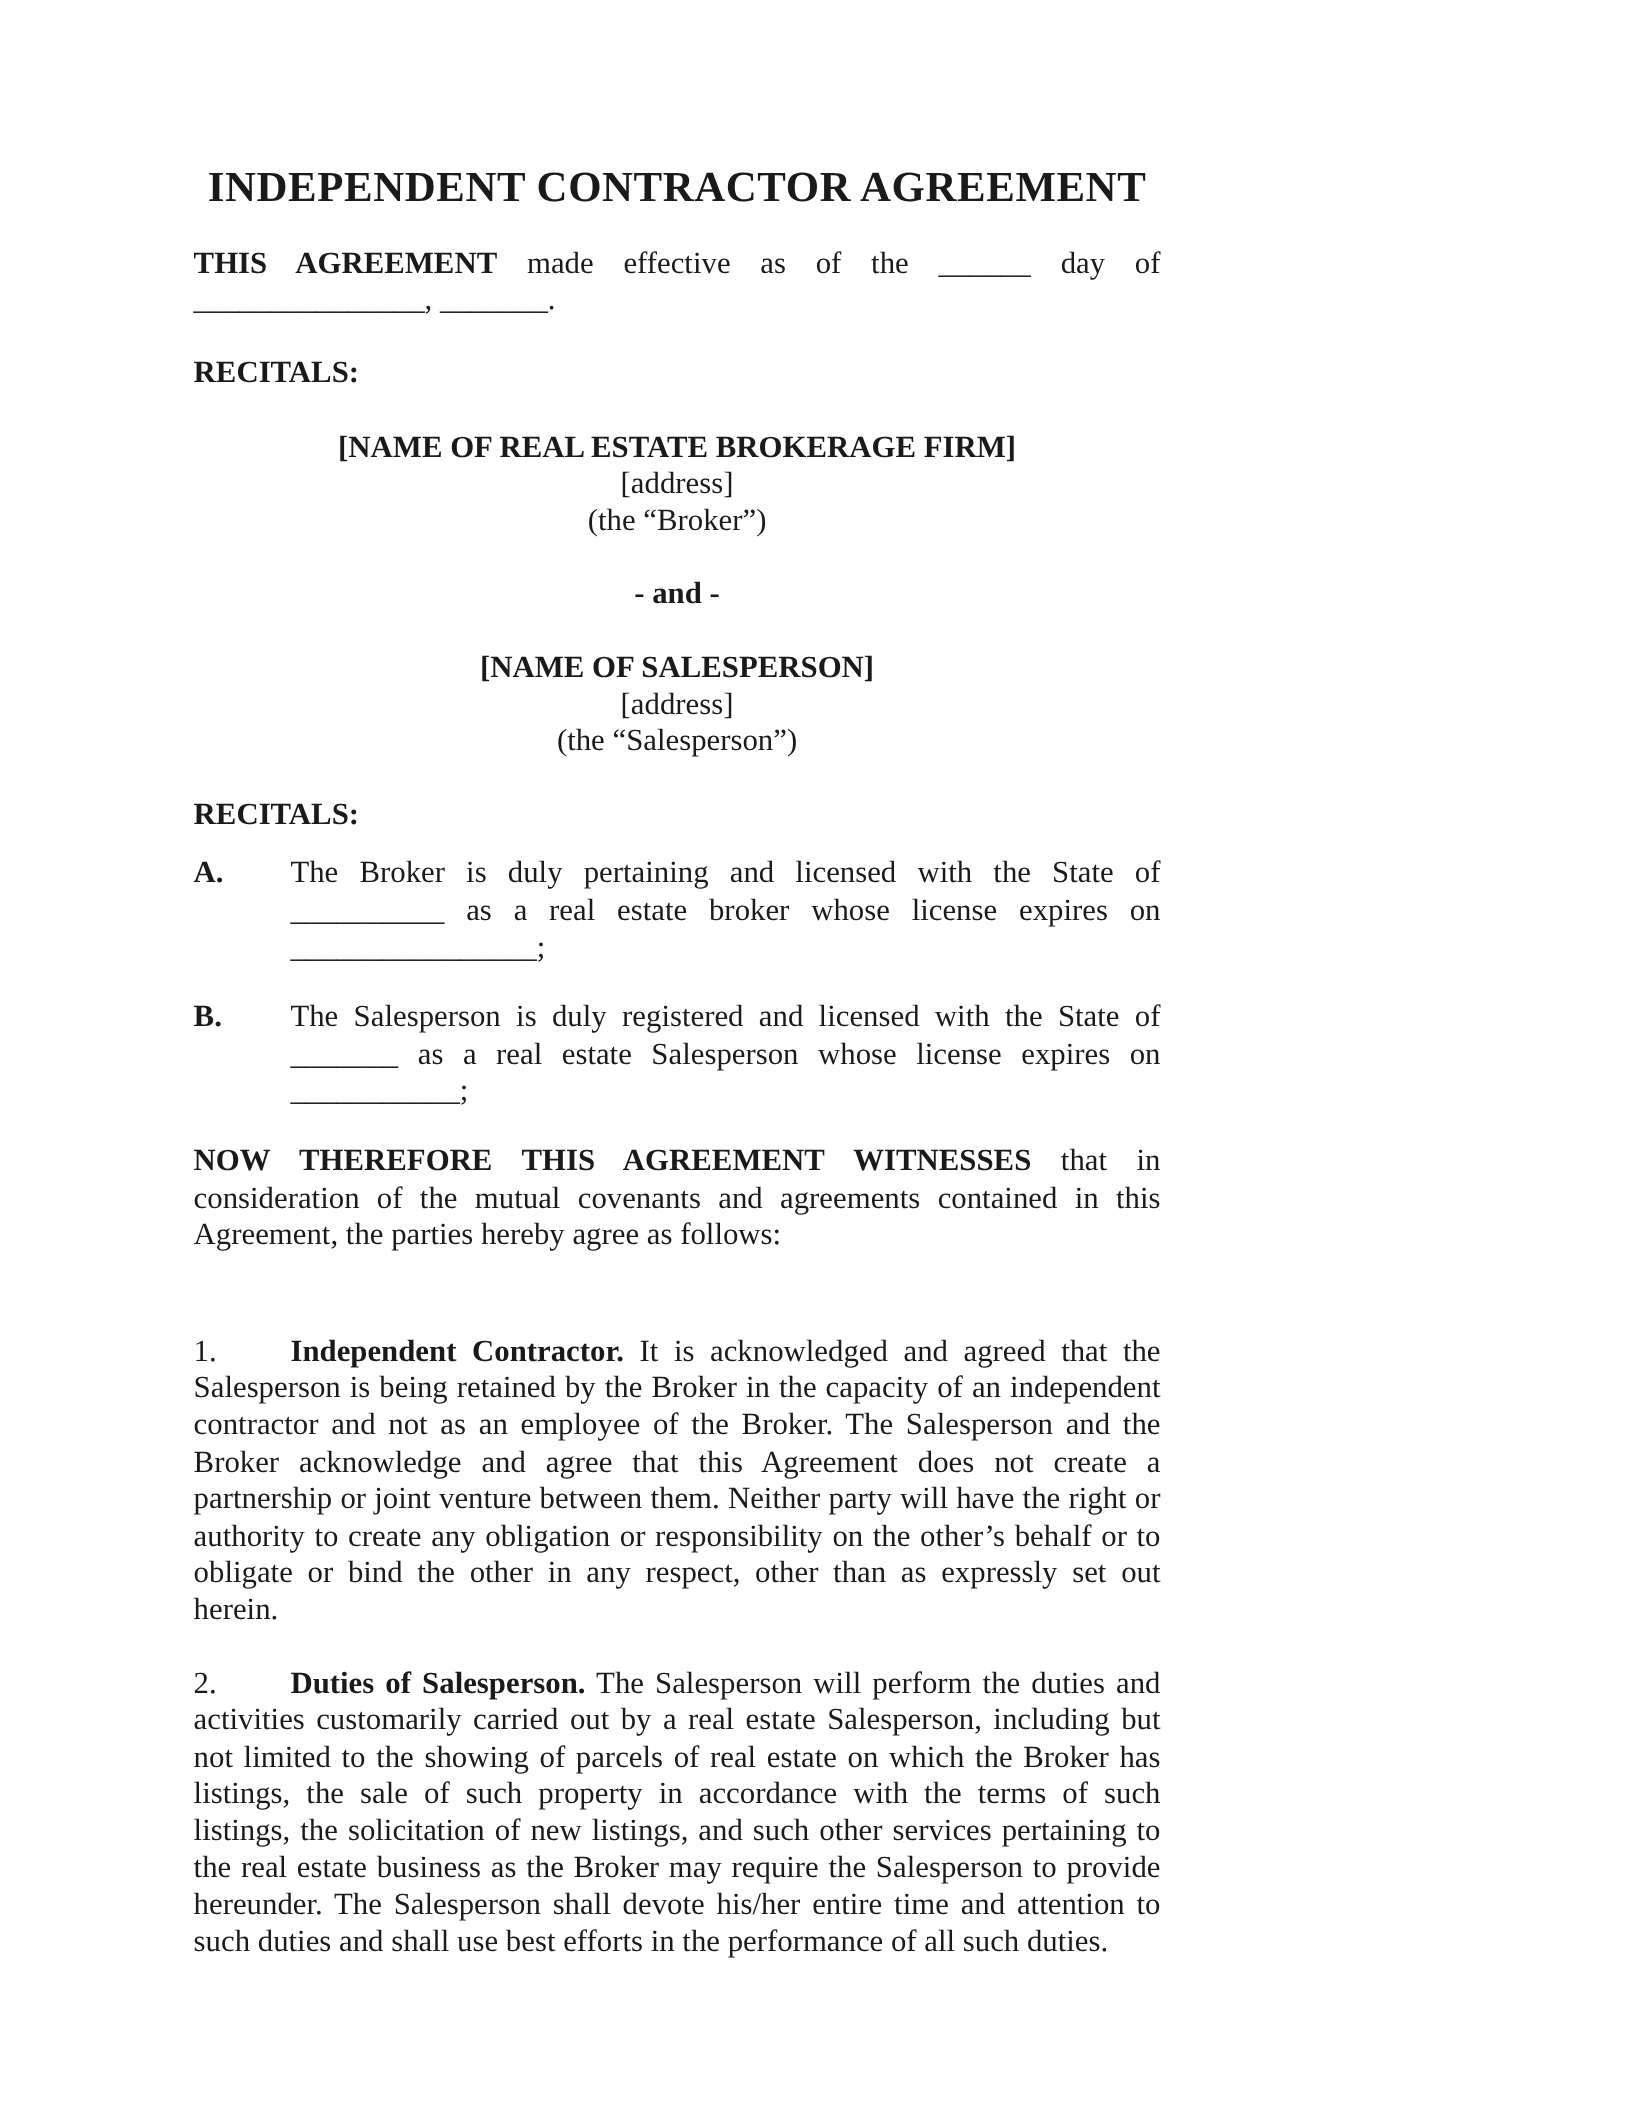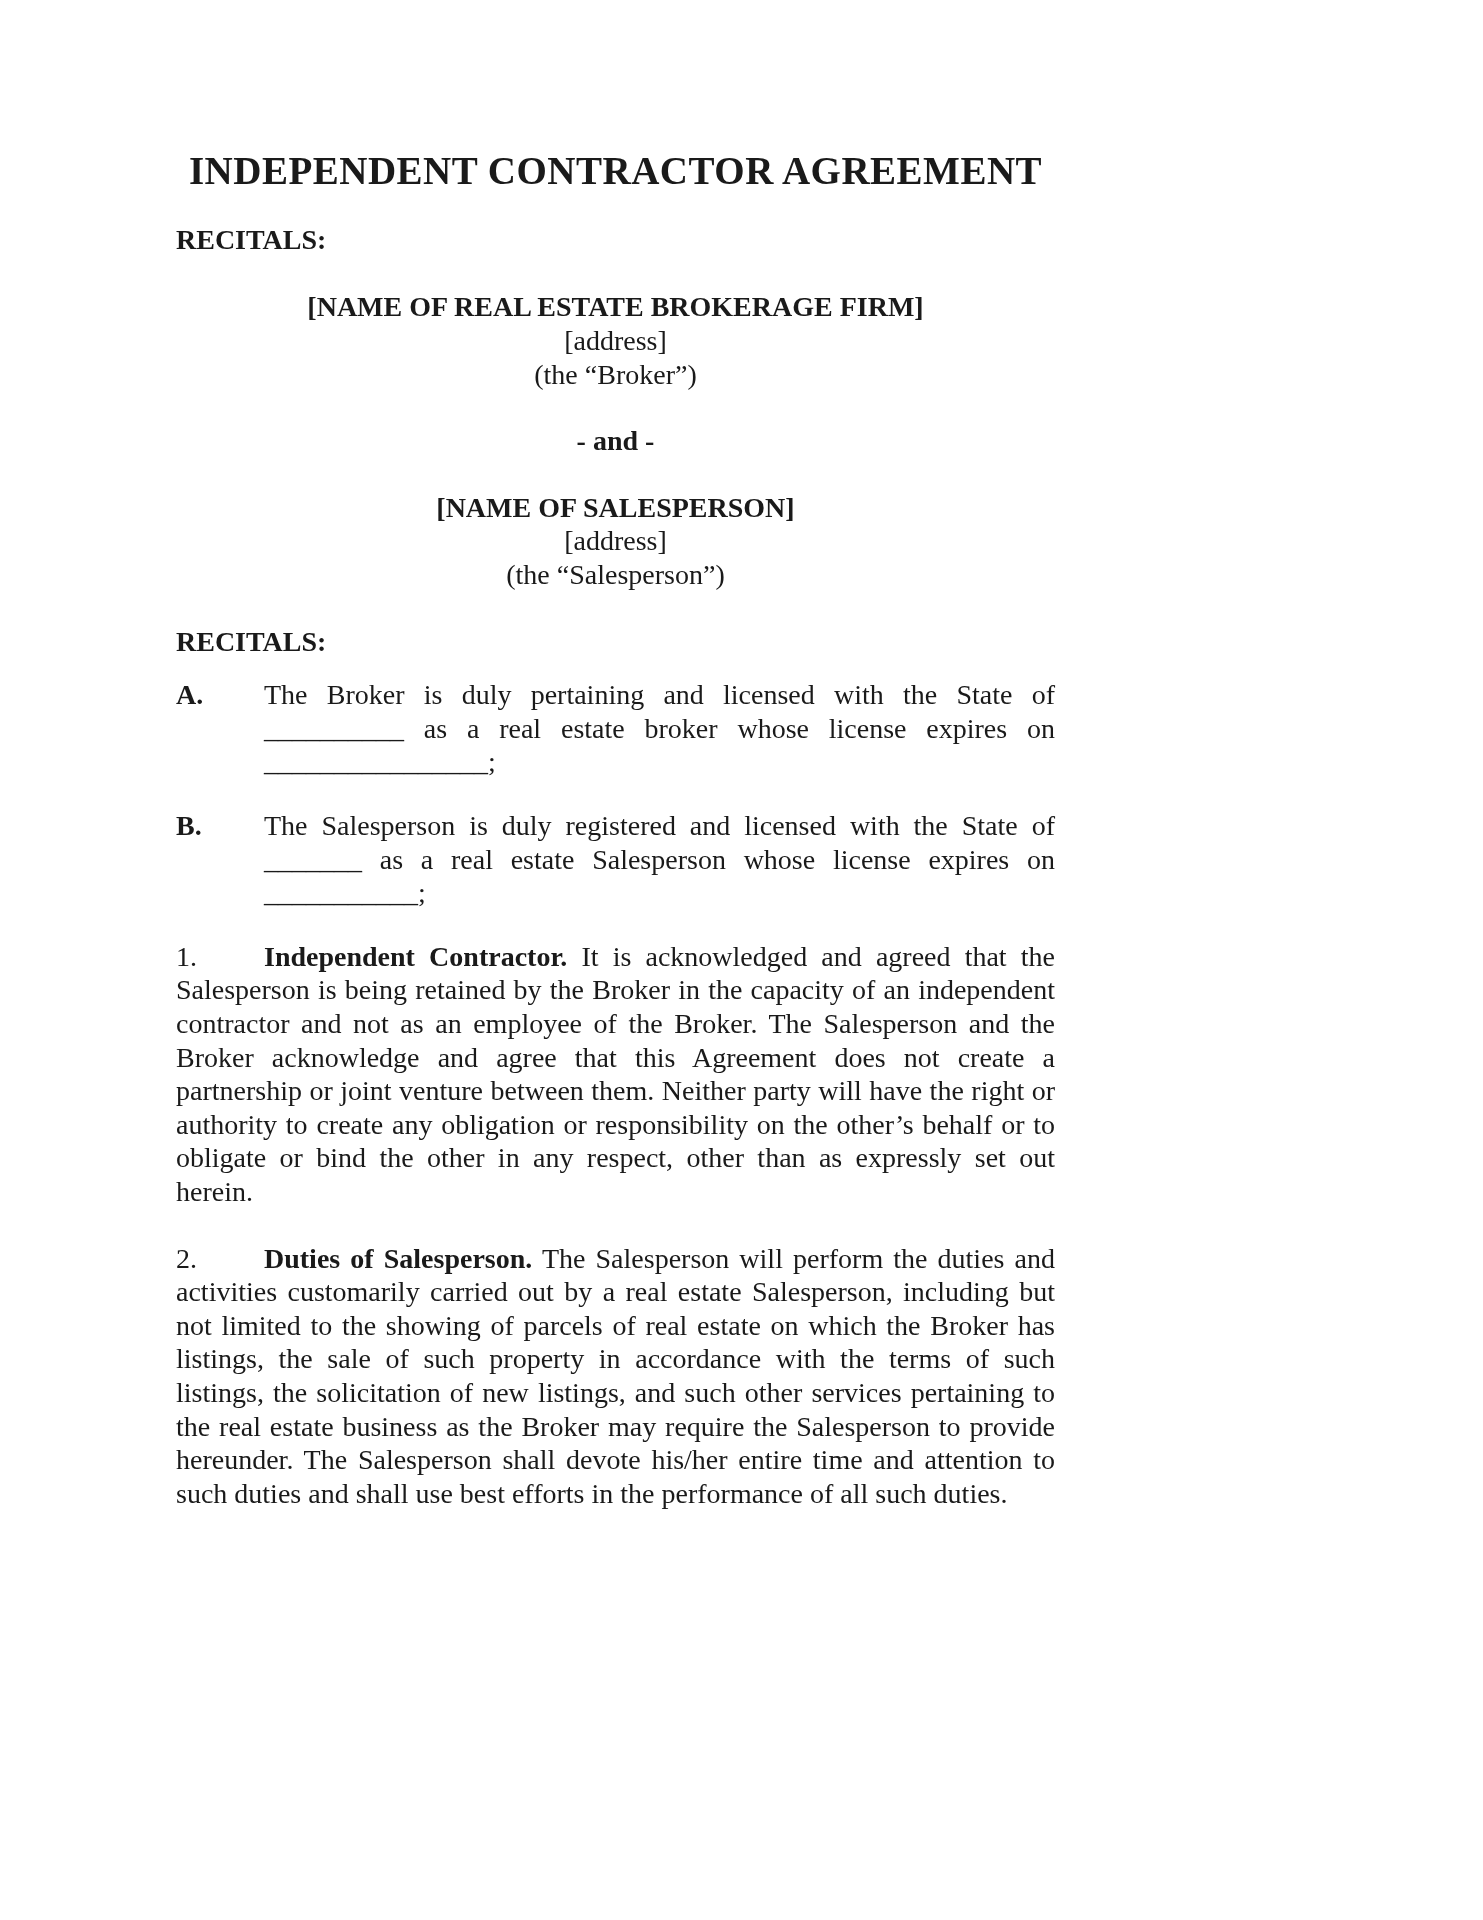--- a/index.html
+++ b/index.html
@@ -48,20 +48,21 @@
   .section-number { display: inline-block; width: 88px; }
   .section-heading { font-weight: bold; }
 </style>
 </head>
 <body>
 
 <div class="page">
 
   <h1 class="doc-title">INDEPENDENT CONTRACTOR AGREEMENT</h1>
 
+  <p class="para"><span class="bold">THIS AGREEMENT</span><span> made effective as of the ______ day of _______________, _______.</span></p>
 
   <p class="between-label">RECITALS:</p>
 
   <div class="party-block">
     <div class="party-name">[NAME OF REAL ESTATE BROKERAGE FIRM]</div>
     <div>[address]</div>
     <div>(the “Broker”)</div>
   </div>
 
   <div class="and-separator">- and -</div>
@@ -72,18 +73,19 @@
     <div>(the “Salesperson”)</div>
   </div>
 
   <p class="recitals-label">RECITALS:</p>
 
   <p class="recital"><span class="recital-label">A.</span><span>The Broker is duly pertaining and licensed with the State of __________ as a real estate broker whose license expires on ________________;</span></p>
 
   <p class="recital"><span class="recital-label">B.</span><span>The Salesperson is duly registered and licensed with the State of _______ as a real estate Salesperson whose license expires on ___________;</span></p>
 
 
+  <p class="now-therefore"><span class="bold">NOW THEREFORE THIS AGREEMENT WITNESSES</span><span> that in consideration of the mutual covenants and agreements contained in this Agreement, the parties hereby agree as follows:</span></p>
 
   <p class="section-para"><span class="section-number">1.</span><span class="section-heading">Independent Contractor.</span><span> It is acknowledged and agreed that the Salesperson is being retained by the Broker in the capacity of an independent contractor and not as an employee of the Broker. The Salesperson and the Broker acknowledge and agree that this Agreement does not create a partnership or joint venture between them. Neither party will have the right or authority to create any obligation or responsibility on the other’s behalf or to obligate or bind the other in any respect, other than as expressly set out herein.</span></p>
 
   <p class="section-para"><span class="section-number">2.</span><span class="section-heading">Duties of Salesperson.</span><span> The Salesperson will perform the duties and activities customarily carried out by a real estate Salesperson, including but not limited to the showing of parcels of real estate on which the Broker has listings, the sale of such property in accordance with the terms of such listings, the solicitation of new listings, and such other services pertaining to the real estate business as the Broker may require the Salesperson to provide hereunder. The Salesperson shall devote his/her entire time and attention to such duties and shall use best efforts in the performance of all such duties.</span></p>
 
 </div>
 
 </body></html>

